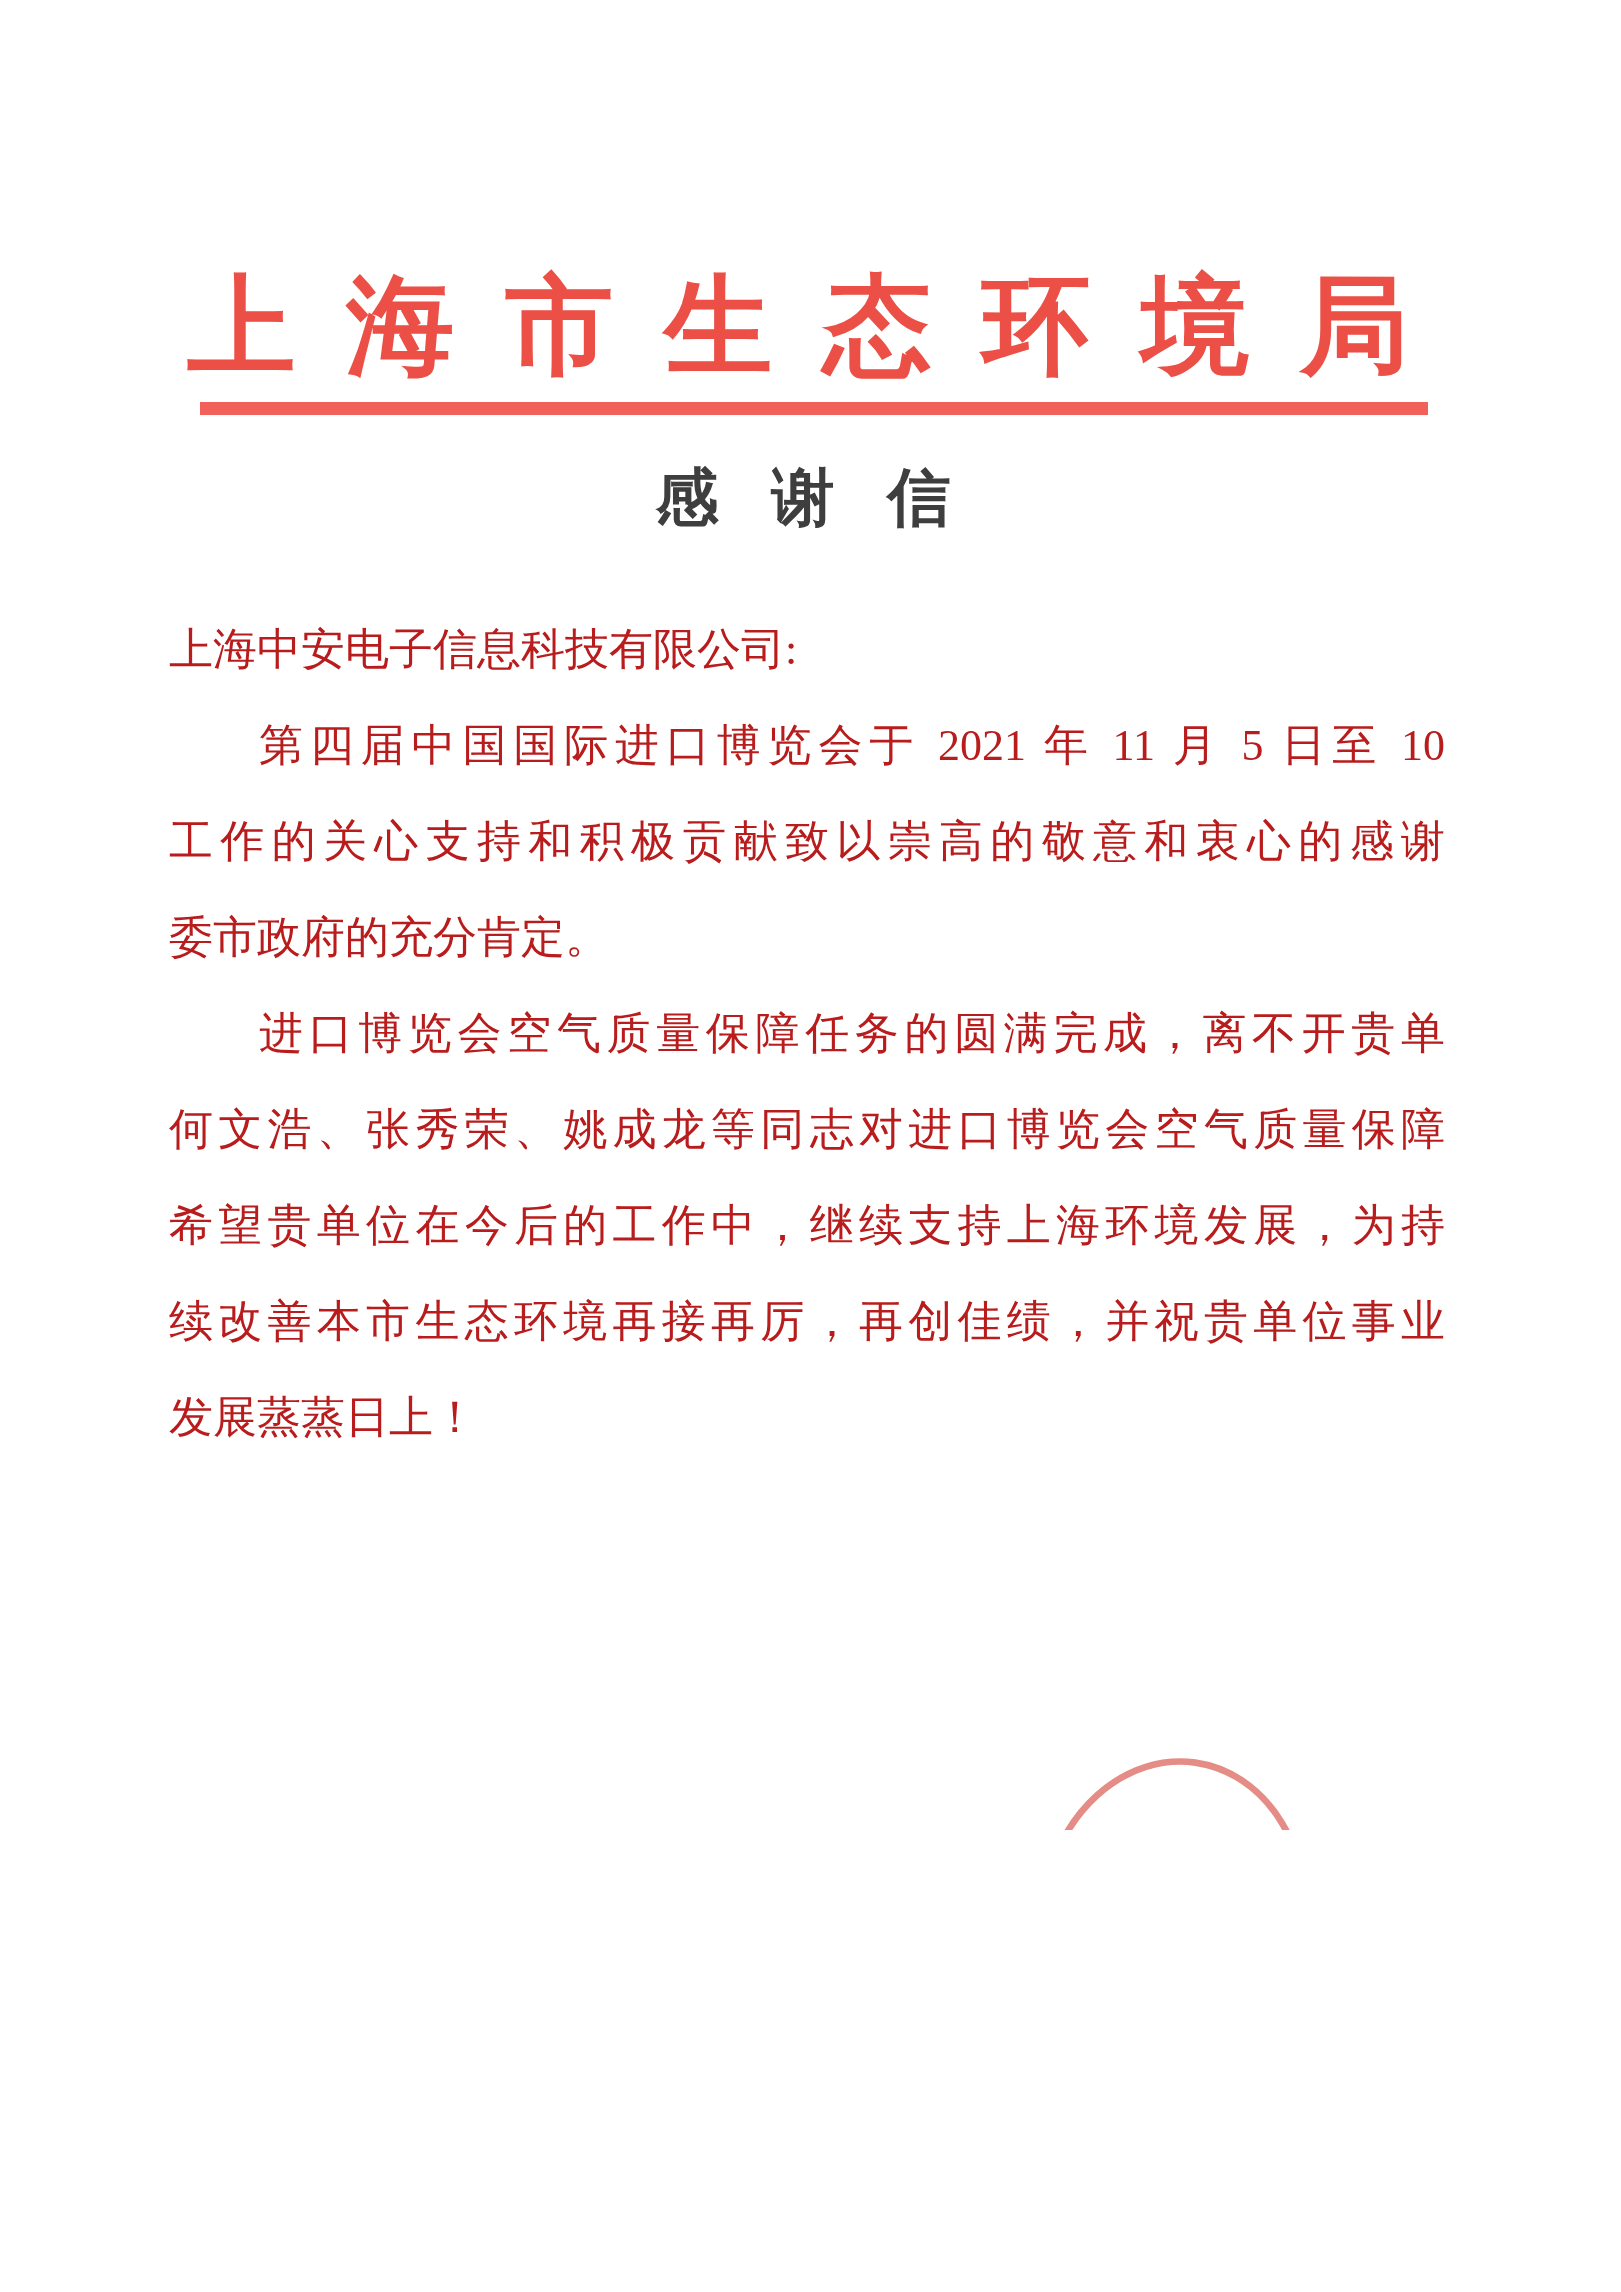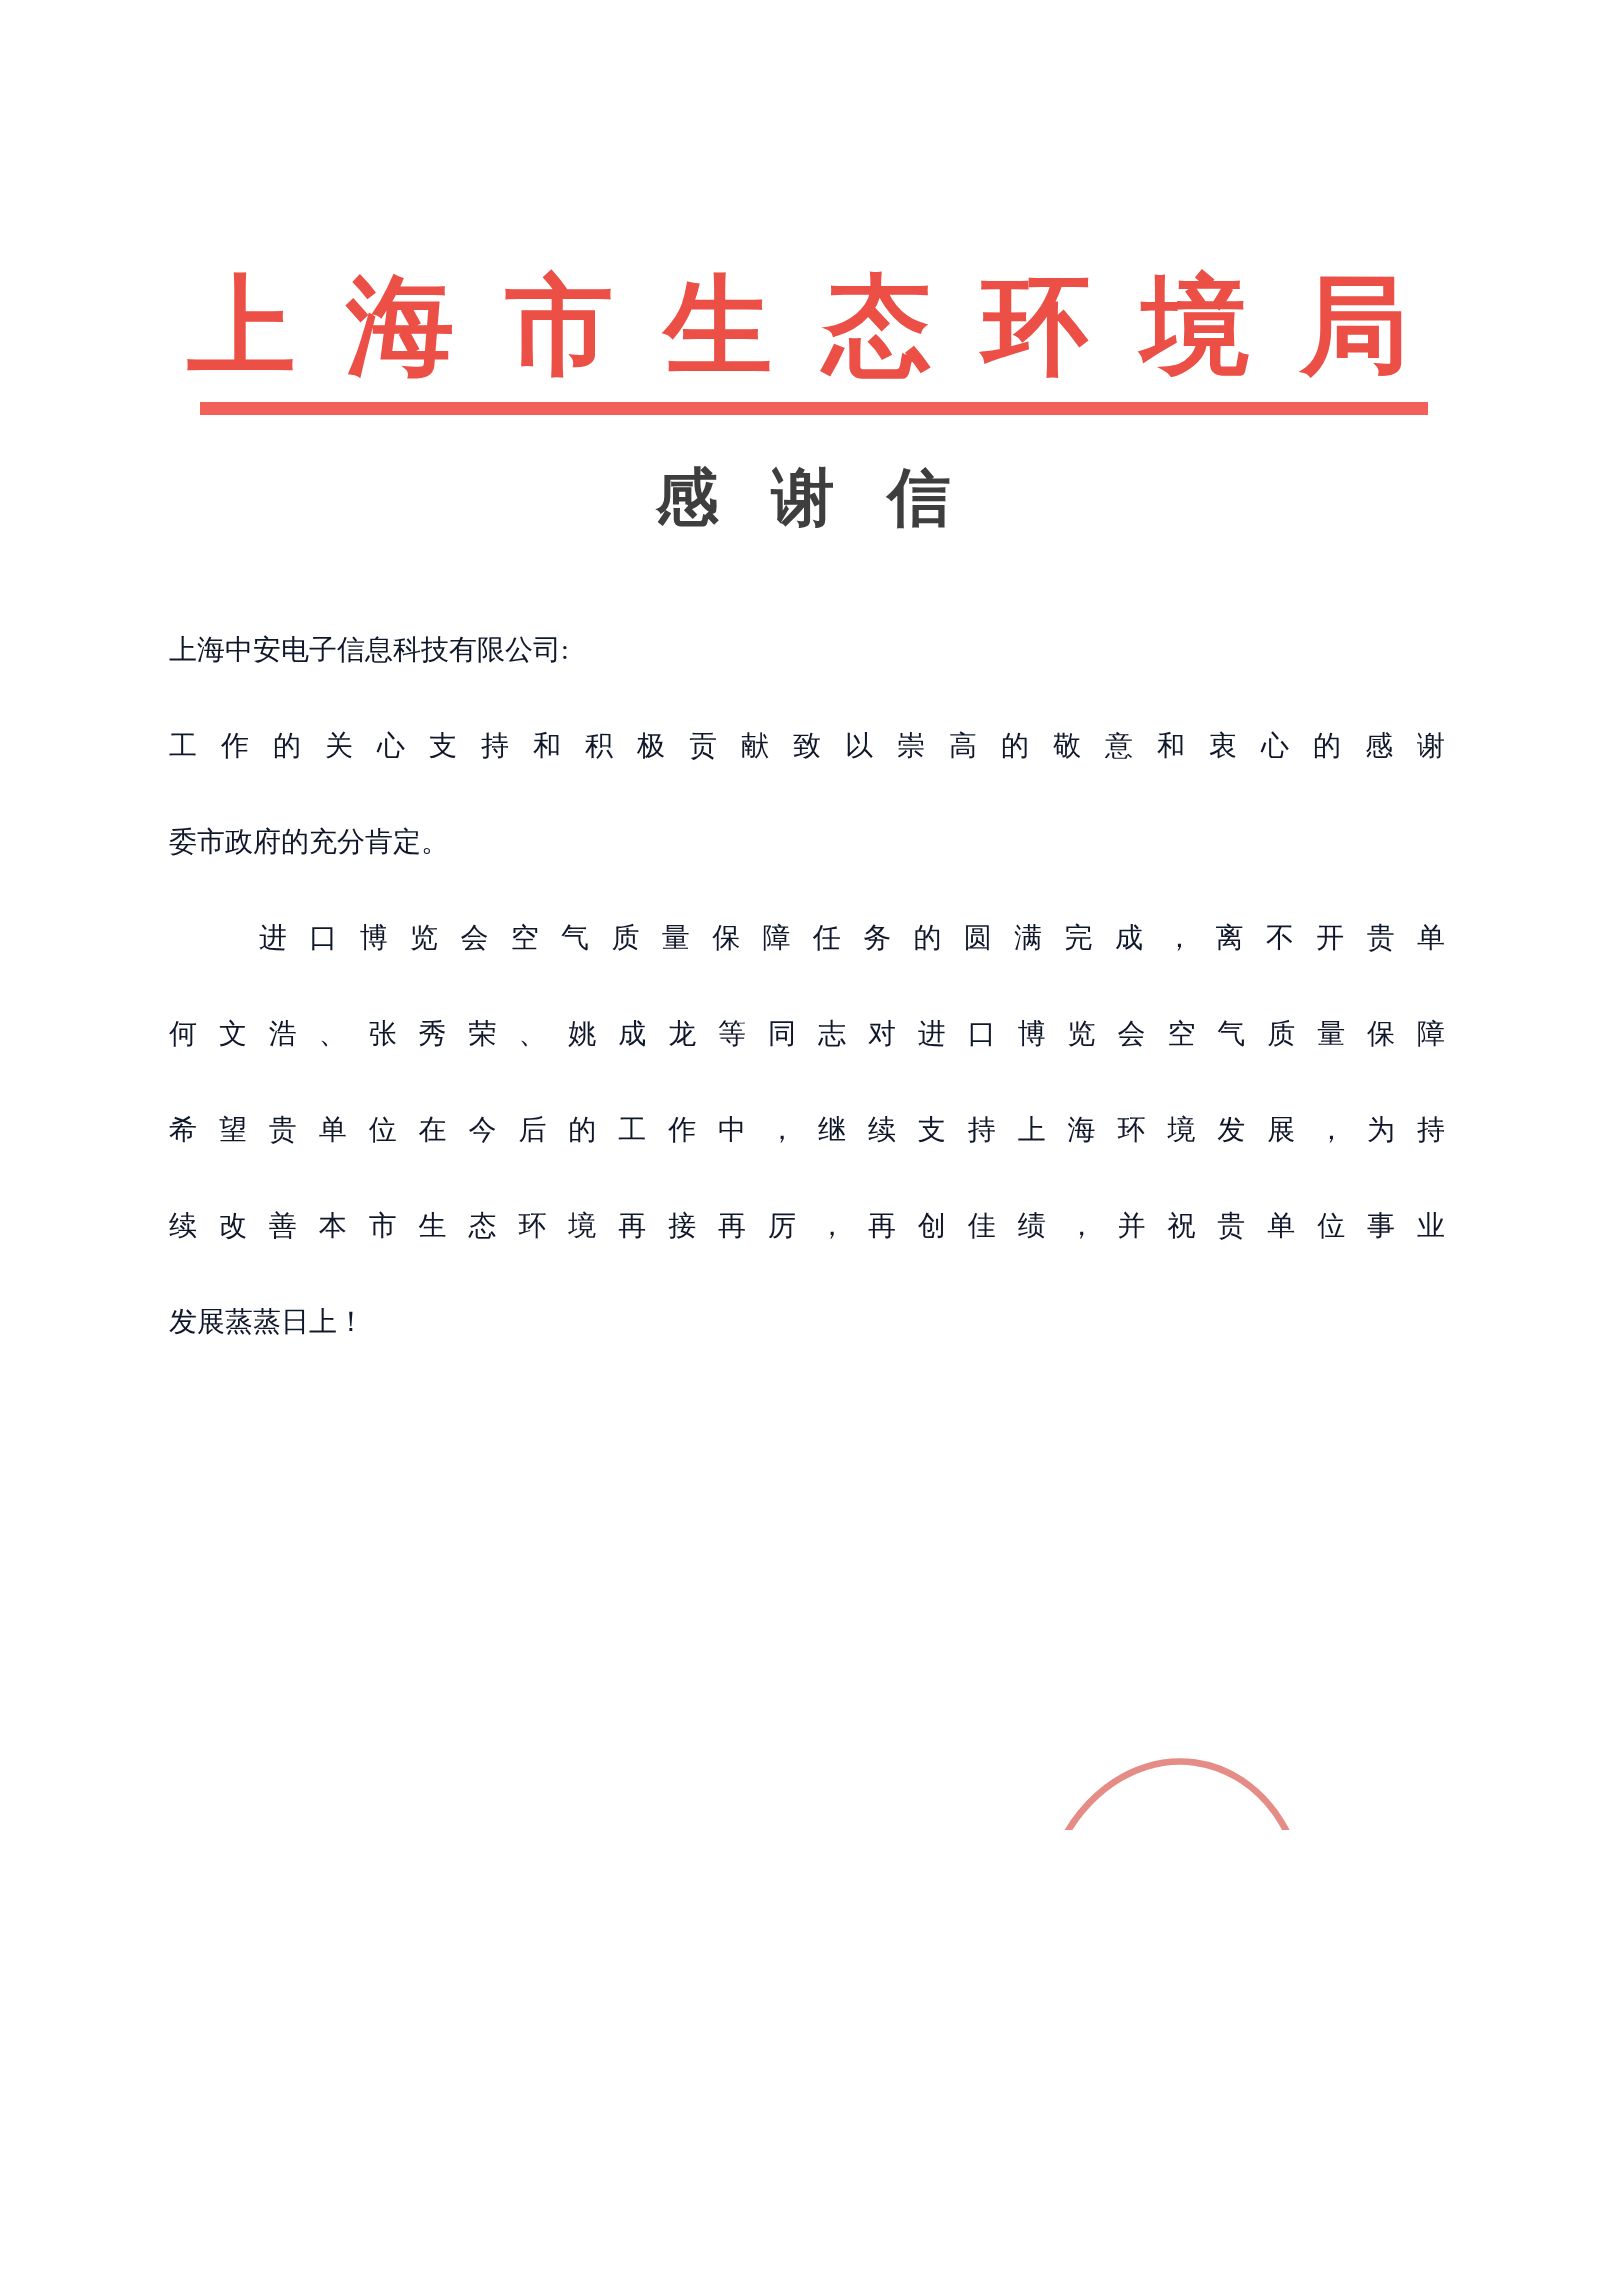--- a/index.html
+++ b/index.html
@@ -33,22 +33,22 @@
     font-size:63px;line-height:78px;
     font-weight:600;
     letter-spacing:53px;
     color:#3e3e3e;
     white-space:nowrap;
   }
   
   .letter-body{
     position:absolute;top:602px;left:169px;
     width:1276px;
-    color:#0f172a;
-    font-size:28px;
+    color:#b91c1c;
+    font-size:44px;
   }
   .line{
     height:96px;line-height:96px;
     white-space:nowrap;
   }
   .line.justify{
     white-space:normal;
     text-align:justify;
     text-align-last:justify;
   }
@@ -87,20 +87,21 @@
 <div class="page">
 
   <div class="agency-name">上海市生态环境局</div>
 
   <div class="red-divider"></div>
 
   <div class="letter-title">感谢信</div>
 
   <div class="letter-body">
     <div class="line">上海中安电子信息科技有限公司:</div>
+    <div class="line justify indent">第四届中国国际进口博览会于 2021 年 11 月 5 日至 10</div>
     <div class="line justify">工作的关心支持和积极贡献致以崇高的敬意和衷心的感谢</div>
     <div class="line">委市政府的充分肯定。</div>
     <div class="line justify indent">进口博览会空气质量保障任务的圆满完成，离不开贵单</div>
     <div class="line justify">何文浩、张秀荣、姚成龙等同志对进口博览会空气质量保障</div>
     <div class="line justify">希望贵单位在今后的工作中，继续支持上海环境发展，为持</div>
     <div class="line justify">续改善本市生态环境再接再厉，再创佳绩，并祝贵单位事业</div>
     <div class="line">发展蒸蒸日上！</div>
   </div>
 
   <div class="signature">上海市生态环境局</div>

